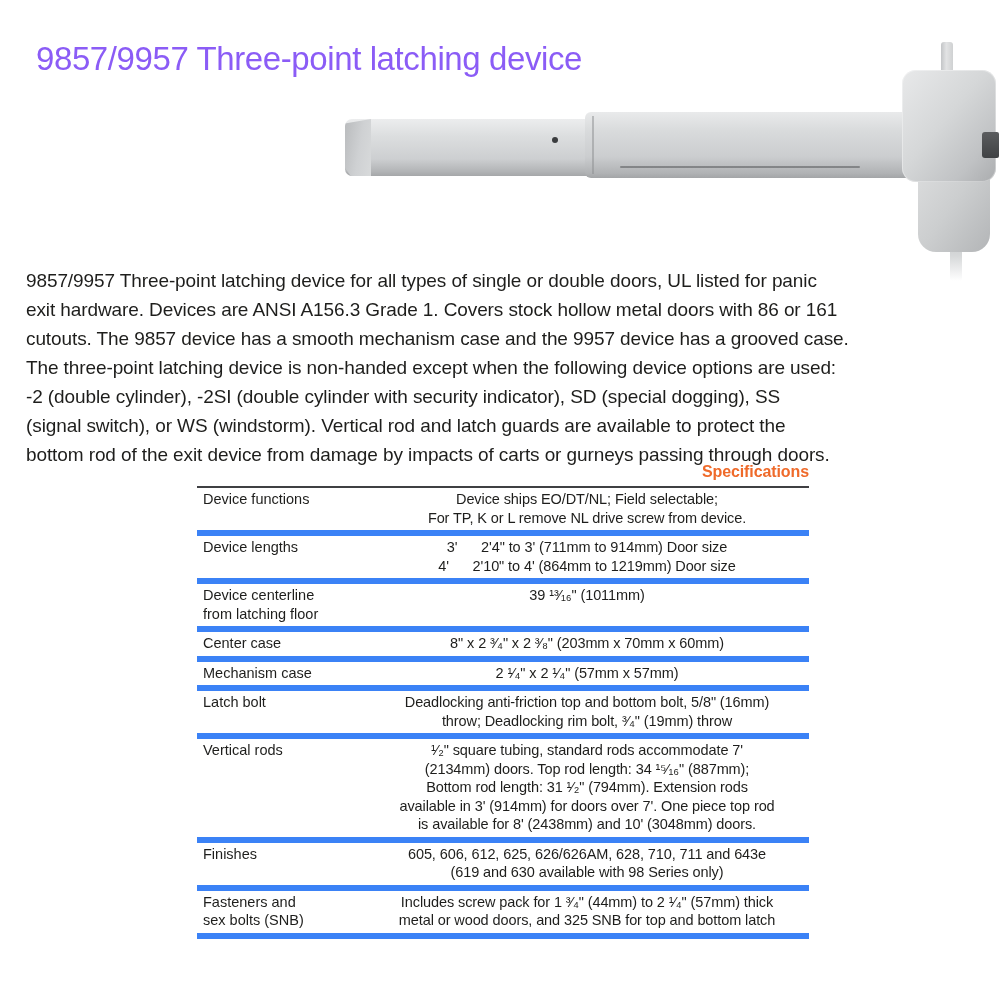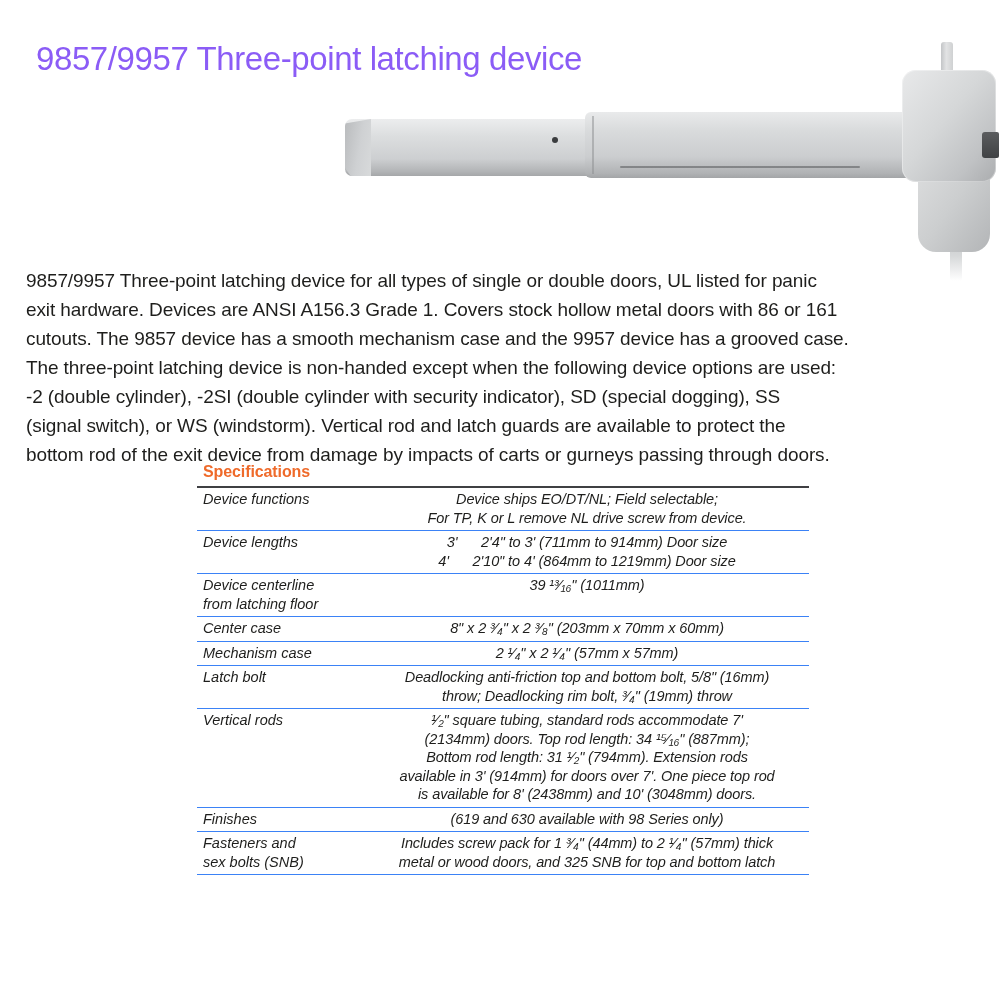--- a/index.html
+++ b/index.html
@@ -73,27 +73,26 @@
   
   .description{
     position:absolute;left:14px;top:254px;width:980px;margin:12px;
     font-size:19px;line-height:29px;letter-spacing:-0.1px;
     white-space:pre-line;
   }
   
   .specs{position:absolute;left:197px;top:463px;width:612px;}
   .specs h2{
     margin:0 0 5px 6px;font-size:16px;font-weight:700;
-    color:#EF6A2A;letter-spacing:-0.1px;
+    color:#EF6A2A;letter-spacing:-0.1px;text-align:right;
   }
   .spec-table{border-top:2px solid #3f4043;width:100%;}
   .spec-row{
-    display:flex;border-bottom:1px solid #3b82f6;
+    display:flex;border-bottom:6px solid #3b82f6;
     padding:2px 0 3px 0;
-    font-style:italic;
   }
   .spec-label{
     width:168px;flex:0 0 168px;padding-left:6px;box-sizing:border-box;
     font-size:14.5px;line-height:18.5px;white-space:pre-line;
   }
   .spec-value{flex:1;}
   .spec-value-line{
     font-size:14.5px;line-height:18.5px;letter-spacing:-0.1px;text-align:center;
   }
 </style>
@@ -173,20 +172,21 @@
           <div class="spec-value-line">¹⁄₂" square tubing, standard rods accommodate 7'</div>
           <div class="spec-value-line">(2134mm) doors. Top rod length: 34 ¹⁵⁄₁₆" (887mm);</div>
           <div class="spec-value-line">Bottom rod length: 31 ¹⁄₂" (794mm). Extension rods</div>
           <div class="spec-value-line">available in 3' (914mm) for doors over 7'. One piece top rod</div>
           <div class="spec-value-line">is available for 8' (2438mm) and 10' (3048mm) doors.</div>
         </div>
       </div>
       <div class="spec-row">
         <div class="spec-label">Finishes</div>
         <div class="spec-value">
+          <div class="spec-value-line">605, 606, 612, 625, 626/626AM, 628, 710, 711 and 643e</div>
           <div class="spec-value-line">(619 and 630 available with 98 Series only)</div>
         </div>
       </div>
       <div class="spec-row">
         <div class="spec-label">Fasteners and
 sex bolts (SNB)</div>
         <div class="spec-value">
           <div class="spec-value-line">Includes screw pack for 1 ³⁄₄" (44mm) to 2 ¹⁄₄" (57mm) thick</div>
           <div class="spec-value-line">metal or wood doors, and 325 SNB for top and bottom latch</div>
         </div>

